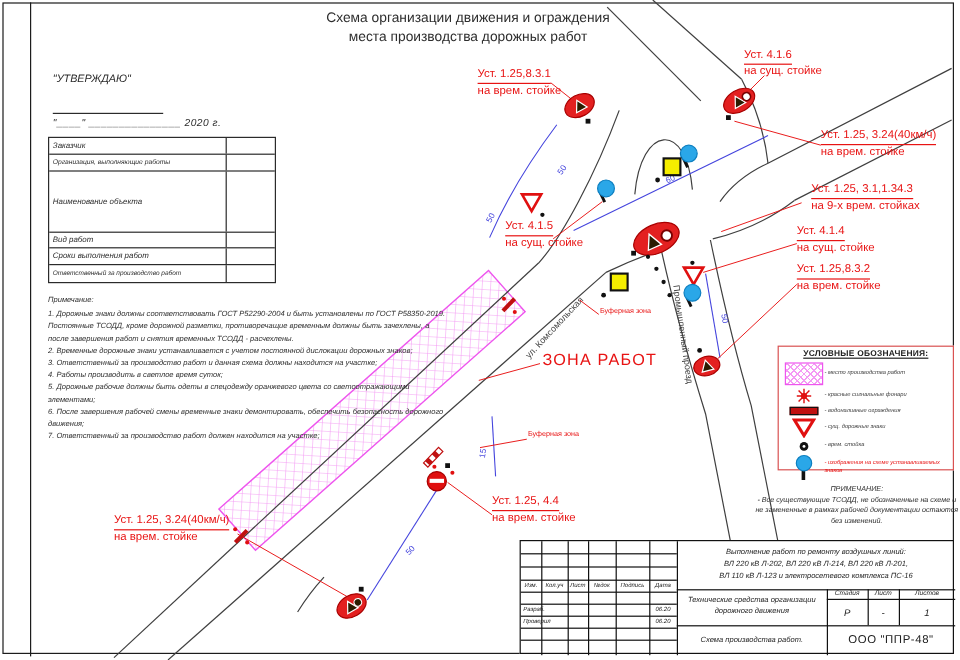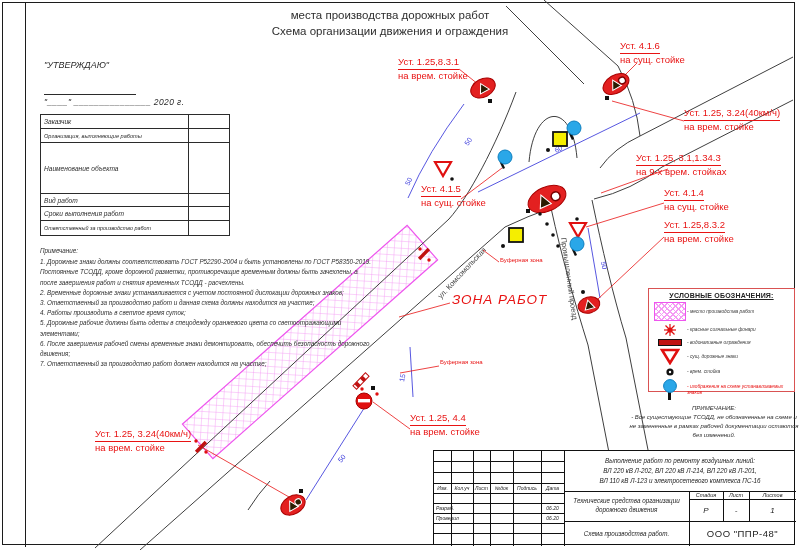--- a/index.html
+++ b/index.html
@@ -24,21 +24,21 @@
             padding:1px 3px;display:flex;align-items:center;font-size:6.6px;}
   .it-value{flex:1;}
   
   .notes{position:absolute;left:40px;top:246px;width:332px;font-style:italic;
          font-size:6.3px;line-height:1.62;color:#2e2e2e;}
   .notes .nh{margin-bottom:1px;}
   
   .ann{position:absolute;color:#e81313;font-size:9.5px;line-height:1.3;white-space:nowrap;}
   .ann .l1{border-bottom:1px solid #e81313;padding-bottom:1px;display:inline-block;}
   .zone-label{position:absolute;left:452px;top:292px;color:#e81313;font-size:13.5px;
-              letter-spacing:1px;white-space:nowrap;font-style:italic;}
+              letter-spacing:1px;white-space:nowrap;}
   .buffer-label{position:absolute;color:#e81313;font-size:6px;white-space:nowrap;}
   
   .legend{position:absolute;left:648px;top:288px;width:147px;height:104px;background:#fff;
           border:1.2px solid #d95252;box-sizing:border-box;padding:3px 4px 2px 4px;}
   .legend-title{font-size:7px;font-weight:bold;text-align:center;
                 text-decoration:underline;color:#222;margin-bottom:3px;letter-spacing:.2px;}
   .legend-item{display:flex;align-items:center;margin-bottom:2px;}
   .legend-item .sym{width:34px;flex:0 0 34px;display:flex;justify-content:center;align-items:center;}
   .legend-item .lbl{font-size:4.8px;font-style:italic;color:#3a3a3a;line-height:1.25;}
   .legend-item .lbl.red{color:#e81313;}
@@ -217,22 +217,22 @@
     <circle cx="420" cy="249" r="1.7"></circle>
       <circle cx="429" cy="260" r="1.7"></circle>
   </g>
   <g fill="#c01010">
     <rect x="-7" y="-1.7" width="14" height="3.4" transform="translate(201,447) rotate(-46)"></rect>
     <rect x="-7" y="-1.7" width="14" height="3.4" transform="translate(424,254) rotate(-46)"></rect>
   </g>
 </svg>
 
 <div class="sheet-title">
+  <div>Схема организации движения и ограждения</div>
   <div>места производства дорожных работ</div>
-  <div>Схема организации движения и ограждения</div>
 </div>
 
 <div class="approval">
   <div>"УТВЕРЖДАЮ"</div>
   <div class="blank"></div>
   <div class="dateline">"____" _______________ 2020 г.</div>
 </div>
 
 <div class="info-table">
   <div class="it-row" style="height:13px">
@@ -277,21 +277,21 @@
   <div>на врем. стойке</div>
 </div>
 <div class="ann" style="left:620px;top:40px">
   <span class="l1">Уст. 4.1.6</span>
   <div>на сущ. стойке</div>
 </div>
 <div class="ann" style="left:684px;top:107px">
   <span class="l1">Уст. 1.25, 3.24(40км/ч)</span>
   <div>на врем. стойке</div>
 </div>
-<div class="ann" style="left:636px;top:152px">
+<div class="ann" style="left:676px;top:152px">
   <span class="l1">Уст. 1.25, 3.1,1.34.3</span>
   <div>на 9-х  врем. стойках</div>
 </div>
 <div class="ann" style="left:664px;top:187px">
   <span class="l1">Уст. 4.1.4</span>
   <div>на сущ. стойке</div>
 </div>
 <div class="ann" style="left:664px;top:219px">
   <span class="l1">Уст. 1.25,8.3.2</span>
   <div>на врем. стойке</div>

